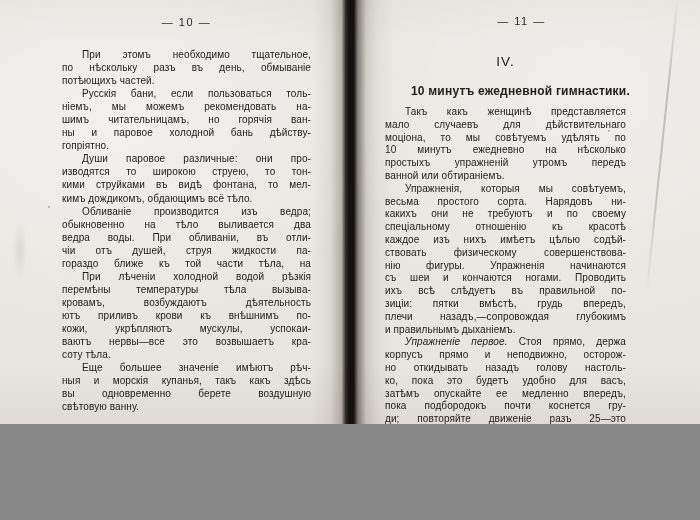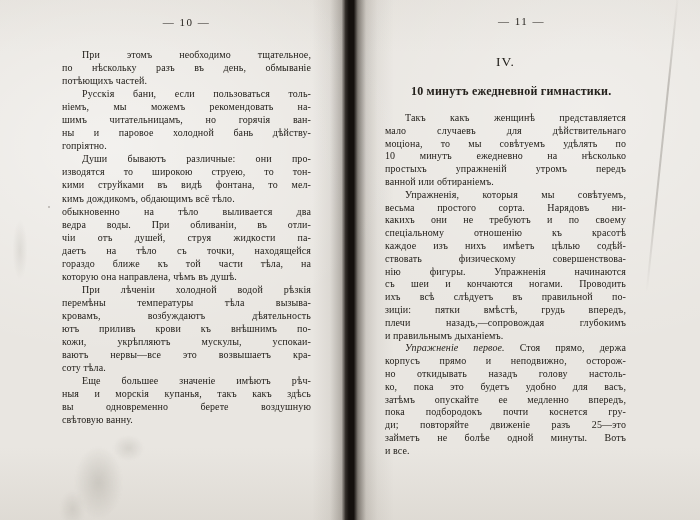--- a/index.html
+++ b/index.html
@@ -4,24 +4,24 @@
 <style>
   :root{
     --paper:#e9e6e1;
     --ink:#24211c;
     --gutter:#14100d;
   }
   *{box-sizing:border-box;}
   html,body{margin:0;padding:0;}
   body{background:#888;}
   .scan{
-    position:relative;width:700px;height:520px;overflow:hidden;
+    position:relative;width:700px;height:424px;overflow:hidden;
     background:var(--paper);
     color:var(--ink);
-    font-family:Liberation Serif, serif;
+    font-family:Liberation Sans, sans-serif;
   }
   
   .paper-shade{
     position:absolute;inset:0;pointer-events:none;
     background:
       radial-gradient(ellipse 420px 300px at 16% 28%, rgba(255,255,255,0.45), rgba(255,255,255,0) 70%),
       radial-gradient(ellipse 400px 330px at 84% 22%, rgba(255,255,255,0.32), rgba(255,255,255,0) 72%),
       linear-gradient(180deg, rgba(200,194,184,0.14), rgba(200,194,184,0) 10%, rgba(200,194,184,0) 86%, rgba(185,178,166,0.22));
   }
   
@@ -71,21 +71,21 @@
   }
   .chapter-title{
     position:absolute;left:411px;top:84px;width:220px;
     font-size:12px;font-weight:bold;letter-spacing:0.2px;white-space:nowrap;
   }
 
   .text-col{
     position:absolute;font-size:10px;letter-spacing:0.1px;
   }
   .text-col-left{left:62px;top:48px;width:249px;line-height:13.05px;}
-  .text-col-right{left:385px;top:112px;width:241px;line-height:12.8px;}
+  .text-col-right{left:385px;top:106px;width:241px;line-height:12.8px;}
 
   .line{
     text-align:justify;
     text-align-last:justify;
     white-space:nowrap;
   }
   .line.first{text-indent:20px;}
   .line.last{text-align-last:left;white-space:normal;}
   .line i{font-style:italic;}
 </style>
@@ -104,32 +104,31 @@
           <div class="line last">потѣющихъ частей.</div>
         </div>
         <div>
           <div class="line first">Русскія бани, если пользоваться толь-</div>
           <div class="line">ніемъ, мы можемъ рекомендовать на-</div>
           <div class="line">шимъ читательницамъ, но горячія ван-</div>
           <div class="line">ны и паровое холодной бань дѣйству-</div>
           <div class="line last">гопріятно.</div>
         </div>
         <div>
-          <div class="line first">Души бываютъ различные: они про-</div>
+          <div class="line first">Души паровое различные: они про-</div>
           <div class="line">изводятся то широкою струею, то тон-</div>
           <div class="line">кими струйками въ видѣ фонтана, то мел-</div>
           <div class="line last">кимъ дождикомъ, обдающимъ всё тѣло.</div>
         </div>
         <div>
+          <div class="line first">Обливаніе производится изъ ведра;</div>
           <div class="line">обыкновенно на тѣло выливается два</div>
           <div class="line">ведра воды. При обливаніи, въ отли-</div>
           <div class="line">чіи отъ душей, струя жидкости па-</div>
-          <div class="line">даетъ на тѣло съ точки, находящейся</div>
           <div class="line">гораздо ближе къ той части тѣла, на</div>
-          <div class="line last">которую она направлена, чѣмъ въ душѣ.</div>
         </div>
         <div>
           <div class="line first">При лѣченіи холодной водой рѣзкія</div>
           <div class="line">перемѣны температуры тѣла вызыва-</div>
           <div class="line">кровамъ, возбуждаютъ дѣятельность</div>
           <div class="line">ютъ приливъ крови къ внѣшнимъ по-</div>
           <div class="line">кожи, укрѣпляютъ мускулы, успокаи-</div>
           <div class="line">ваютъ нервы—все это возвышаетъ кра-</div>
           <div class="line last">соту тѣла.</div>
         </div>

